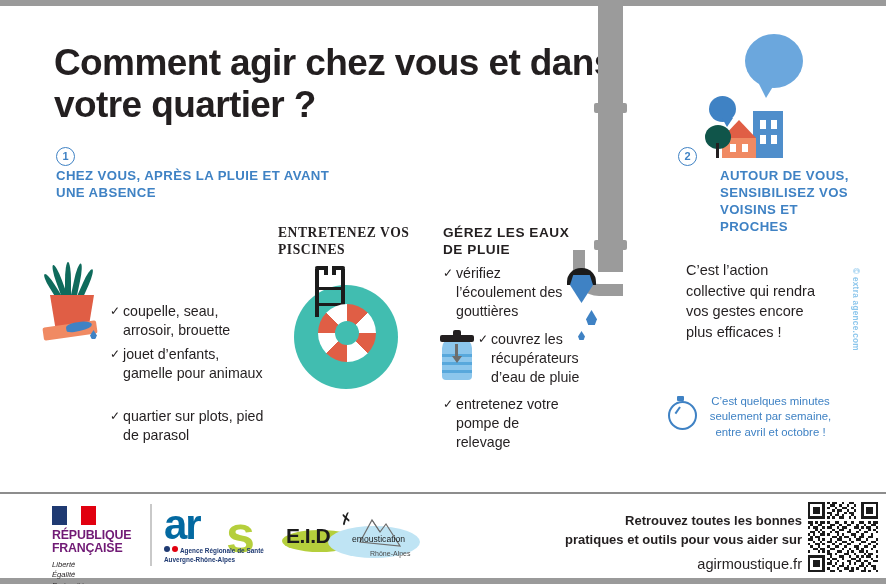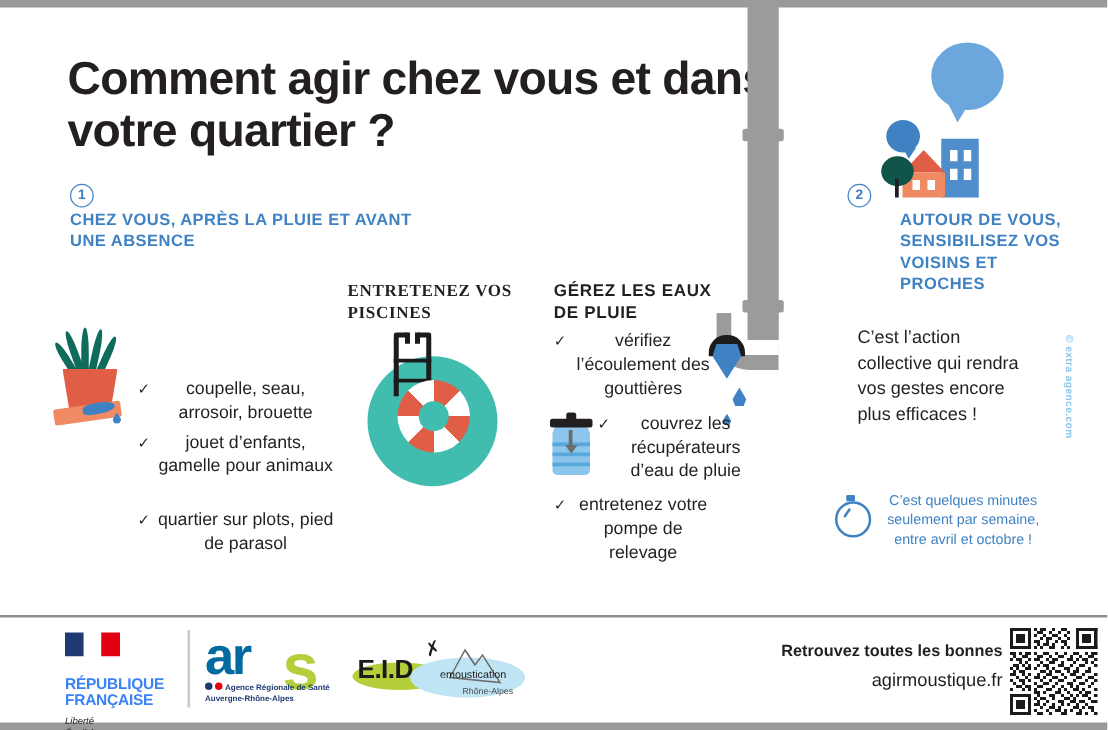--- a/index.html
+++ b/index.html
@@ -56,21 +56,21 @@
   }
   .c1head{left:108px;top:224px;width:175px;}
   .c2head{left:278px;top:224px;width:135px;font-family:Liberation Serif, serif;}
   .c3head{left:443px;top:224px;width:140px;}
 
   
   .bullet{position:absolute;font-size:14.2px;line-height:1.35;color:#231f20;}
   .bullet .chk{
     position:absolute;left:0;top:1px;color:#231f20;font-size:12px;
   }
-  .bullet .btxt{display:block;padding-left:13px;text-align:center;}
+  .bullet .btxt{display:block;padding-left:13px;}
 
   .b1a{left:110px;top:302px;width:160px;}
   .b1b{left:110px;top:345px;width:160px;}
   .b1c{left:110px;top:407px;width:160px;}
 
   .b3a{left:443px;top:264px;width:130px;}
   .b3b{left:478px;top:330px;width:128px;}
   .b3c{left:443px;top:395px;width:130px;}
 
   
@@ -165,21 +165,21 @@
   .credit{
     position:absolute;left:860px;top:268px;width:120px;
     color:#8cc6ec;font-size:8.2px;font-weight:bold;letter-spacing:.3px;
     transform:rotate(90deg);transform-origin:left top;white-space:nowrap;
   }
 
   
   .rf{position:absolute;left:52px;top:506px;width:92px;}
   .rf-flag{width:44px;height:19px;display:flex;}
   .rf-flag b{display:block;width:14.6px;height:19px;}
-  .rf-t1{font-size:12.4px;font-weight:bold;line-height:1.08;margin-top:16px;letter-spacing:-.2px;color:#3b82f6;}
+  .rf-t1{font-size:12.4px;font-weight:bold;line-height:1.08;margin-top:4px;letter-spacing:-.2px;color:#701a75;}
   .rf-t2{font-size:7.6px;font-style:italic;line-height:1.38;margin-top:4px;color:#231f20;}
   .logo-div{position:absolute;left:150px;top:504px;width:1.5px;height:62px;background:#c9c9c9;}
 
   .ars{position:absolute;left:164px;top:506px;width:110px;height:60px;}
   .ars-txt{position:absolute;left:0;top:-2px;font-size:42px;font-weight:bold;color:#0369a1;line-height:1;letter-spacing:-2px;}
   .ars-s{position:absolute;left:62px;top:2px;font-size:52px;font-weight:bold;color:#b5cf3c;line-height:1;}
   .ars-sub{position:absolute;left:0;top:40px;font-size:6.4px;color:#1f3a72;font-weight:bold;line-height:1.45;}
   .ars-dots{position:absolute;left:0;top:40px;display:flex;gap:2px;align-items:center;}
   .ars-dots i{width:6px;height:6px;border-radius:50%;display:block;}
 
@@ -357,20 +357,21 @@
       <path d="M16 8 L20 14 L24 20" fill="none" stroke="#6d6d6d" stroke-width="1"></path>
     </svg>
     <div class="eid-mosq">✗</div>
     <div class="eid-txt">E.I.D</div>
     <div class="eid-sub">emoustication</div>
     <div class="eid-reg">Rhône-Alpes</div>
   </div>
 
   <div class="cta">
     <span>Retrouvez toutes les bonnes</span><br>
+    <span>pratiques et outils pour vous aider sur</span>
     <span class="cta-url">agirmoustique.fr</span>
   </div>
 
   <svg class="qr" viewBox="0 0 29 29" shape-rendering="crispEdges">
     <rect width="29" height="29" fill="#fff"></rect>
     <g fill="#1b1b1b">
       <rect x="0" y="0" width="7" height="1"></rect>
         <rect x="0" y="6" width="7" height="1"></rect>
       <rect x="0" y="0" width="1" height="7"></rect>
         <rect x="6" y="0" width="1" height="7"></rect>

